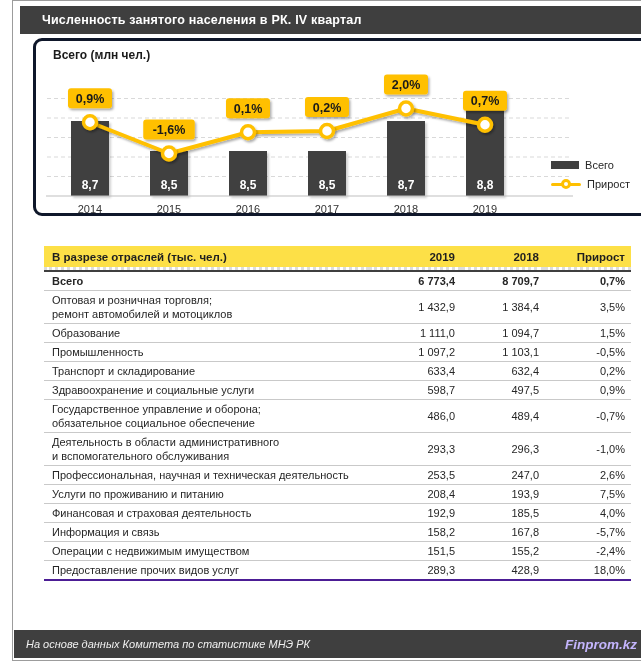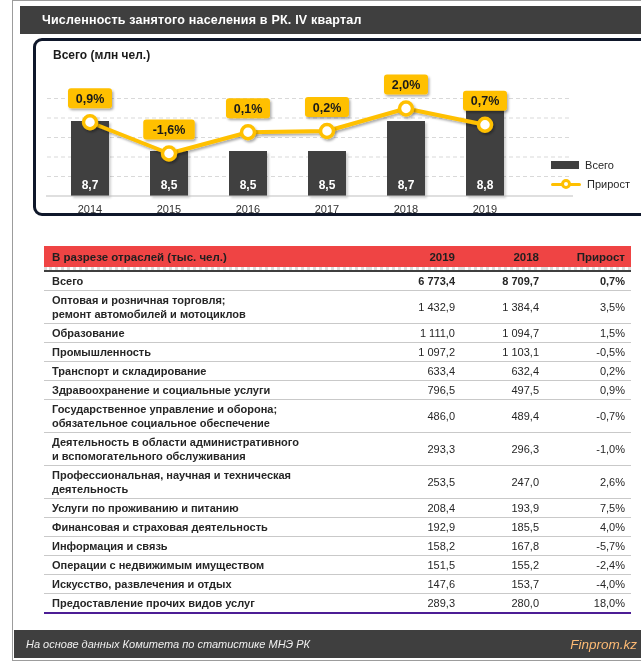--- a/index.html
+++ b/index.html
@@ -36,46 +36,46 @@
   .swatch-line .dot {
     position: absolute; left: 10px; top: 1px; width: 10px; height: 10px;
     background: #fff; border: 3px solid #FFC000; border-radius: 50%;
   }
   .industry-table {
     position: absolute; left: 31px; top: 245px; width: 587px;
     border-collapse: separate; border-spacing: 0;
     font-size: 11px; color: #262626;
   }
   .industry-table th {
-    background: #ef4444; background-clip: padding-box;
+    background: #fde047; background-clip: padding-box;
     border-bottom: 3px dotted #dcdcdc;
     font-size: 11.5px; font-weight: bold; color: #1f1f1f;
     padding: 5px 0 4px 0; text-align: right; white-space: nowrap;
   }
   .industry-table th.name-col { text-align: left; padding-left: 8px; }
   .industry-table col.c2019 { width: 92px; }
   .industry-table col.c2018 { width: 84px; }
   .industry-table col.cgrowth { width: 86px; }
   .industry-table td {
     border-bottom: 1px solid #c9c9c9; vertical-align: middle;
     padding: 2px 0; line-height: 14px;
   }
   .industry-table td.num { text-align: right; padding-right: 6px; white-space: nowrap; }
   .industry-table th.pad-r, .industry-table td.pad-r { padding-right: 6px; }
-  .industry-table td.name { white-space: pre-line; padding-left: 8px; padding-right: 4px; font-weight: bold; }
+  .industry-table td.name { white-space: pre-line; padding-left: 8px; padding-right: 4px; }
   .industry-table tbody tr:first-child td { border-top: 2px solid #3f3f3f; font-weight: bold; }
   .industry-table tbody tr:last-child td { border-bottom: 2px solid #4c1d95; }
   .footer-bar {
     position: absolute; left: 1px; right: 1px; bottom: 2px; height: 28px;
     background: #3f3f3f; color: #fff;
     display: flex; align-items: center; justify-content: space-between;
     padding: 0 14px 0 12px;
   }
   .footer-source { font-size: 11px; font-style: italic; color: #efefef; }
-  .footer-brand { font-size: 13.5px; font-style: italic; font-weight: normal; color: #fdba74; }
+  .footer-brand { font-size: 13.5px; font-style: italic; font-weight: bold; color: #c4b5fd; }
 </style>
 </head>
 <body>
 
 <div class="frame">
 
   <div class="title-bar">Численность занятого населения в РК. IV квартал</div>
 
   <div class="chart-panel">
     <div class="chart-section-label">Всего (млн чел.)</div>
@@ -191,21 +191,21 @@
           <td class="num">-0,5%</td>
         </tr>
         <tr>
           <td class="name">Транспорт и складирование</td>
           <td class="num">633,4</td>
           <td class="num">632,4</td>
           <td class="num">0,2%</td>
         </tr>
         <tr>
           <td class="name">Здравоохранение и социальные услуги</td>
-          <td class="num">796,5</td>
+          <td class="num">598,7</td>
           <td class="num">497,5</td>
           <td class="num">0,9%</td>
         </tr>
         <tr>
           <td class="name">Государственное управление и оборона;
 обязательное социальное обеспечение</td>
           <td class="num">486,0</td>
           <td class="num">489,4</td>
           <td class="num">-0,7%</td>
         </tr>
@@ -240,29 +240,23 @@
           <td class="num">167,8</td>
           <td class="num">-5,7%</td>
         </tr>
         <tr>
           <td class="name">Операции с недвижимым имуществом</td>
           <td class="num">151,5</td>
           <td class="num">155,2</td>
           <td class="num">-2,4%</td>
         </tr>
         <tr>
-          <td class="name">Искусство, развлечения и отдых</td>
-          <td class="num">147,6</td>
-          <td class="num">153,7</td>
-          <td class="num">-4,0%</td>
-        </tr>
-        <tr>
           <td class="name">Предоставление прочих видов услуг</td>
           <td class="num">289,3</td>
-          <td class="num">280,0</td>
+          <td class="num">428,9</td>
           <td class="num">18,0%</td>
         </tr>
       </tbody>
   </table>
 
   <div class="footer-bar">
     <span class="footer-source">На основе данных  Комитета по статистике МНЭ РК</span>
     <span class="footer-brand">Finprom.kz</span>
   </div>
 

